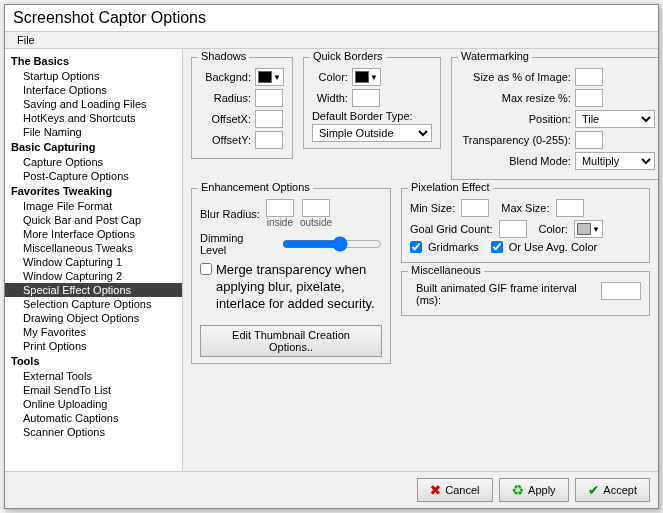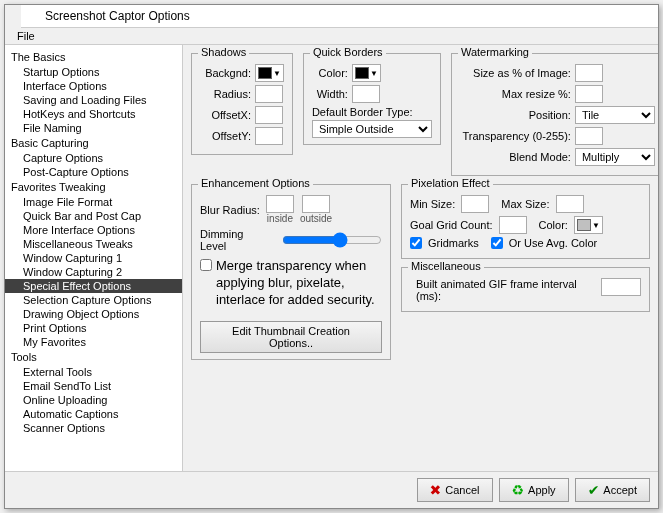--- a/index.html
+++ b/index.html
@@ -17,25 +17,24 @@
       width: 655px;
       height: 505px;
       background: #f0f0f0;
       border: 1px solid #888;
       box-shadow: 2px 2px 6px rgba(0,0,0,0.3);
       display: flex;
       flex-direction: column;
     }
     .title-bar {
       background: #fff;
-      padding: 4px 24px;
-      font-size: 12px;
+      padding: 4px 8px;
+      font-size: 16px;
       font-weight: normal;
       border-bottom: 1px solid #ccc;
-      margin-left: 16px;
     }
     .menu-bar {
       padding: 2px 6px;
       border-bottom: 1px solid #ccc;
       background: #f0f0f0;
     }
     .menu-bar span {
       padding: 2px 6px;
       cursor: pointer;
     }
@@ -45,21 +44,21 @@
       overflow: hidden;
     }
     .sidebar {
       width: 178px;
       border-right: 1px solid #ccc;
       background: #fff;
       overflow-y: auto;
       padding: 4px 0;
     }
     .sidebar-section-label {
-      font-weight: normal;
+      font-weight: bold;
       padding: 2px 6px;
       color: #000;
       display: block;
     }
     .sidebar-item {
       display: block;
       padding: 1px 6px 1px 18px;
       cursor: pointer;
       color: #000;
       white-space: nowrap;
@@ -274,22 +273,22 @@
         <span class="sidebar-section-label">Favorites Tweaking</span>
         <span class="sidebar-item">Image File Format</span>
         <span class="sidebar-item">Quick Bar and Post Cap</span>
         <span class="sidebar-item">More Interface Options</span>
         <span class="sidebar-item">Miscellaneous Tweaks</span>
         <span class="sidebar-item">Window Capturing 1</span>
         <span class="sidebar-item">Window Capturing 2</span>
         <span class="sidebar-item selected">Special Effect Options</span>
         <span class="sidebar-item">Selection Capture Options</span>
         <span class="sidebar-item">Drawing Object Options</span>
+        <span class="sidebar-item">My Favorites</span>
         <span class="sidebar-item">Print Options</span>
-        <span class="sidebar-item">My Favorites</span>
         <span class="sidebar-section-label">Tools</span>
         <span class="sidebar-item">External Tools</span>
         <span class="sidebar-item">Email SendTo List</span>
         <span class="sidebar-item">Online Uploading</span>
         <span class="sidebar-item">Automatic Captions</span>
         <span class="sidebar-item">Scanner Options</span>
       </div>
 
     <div class="main-panel">
 

